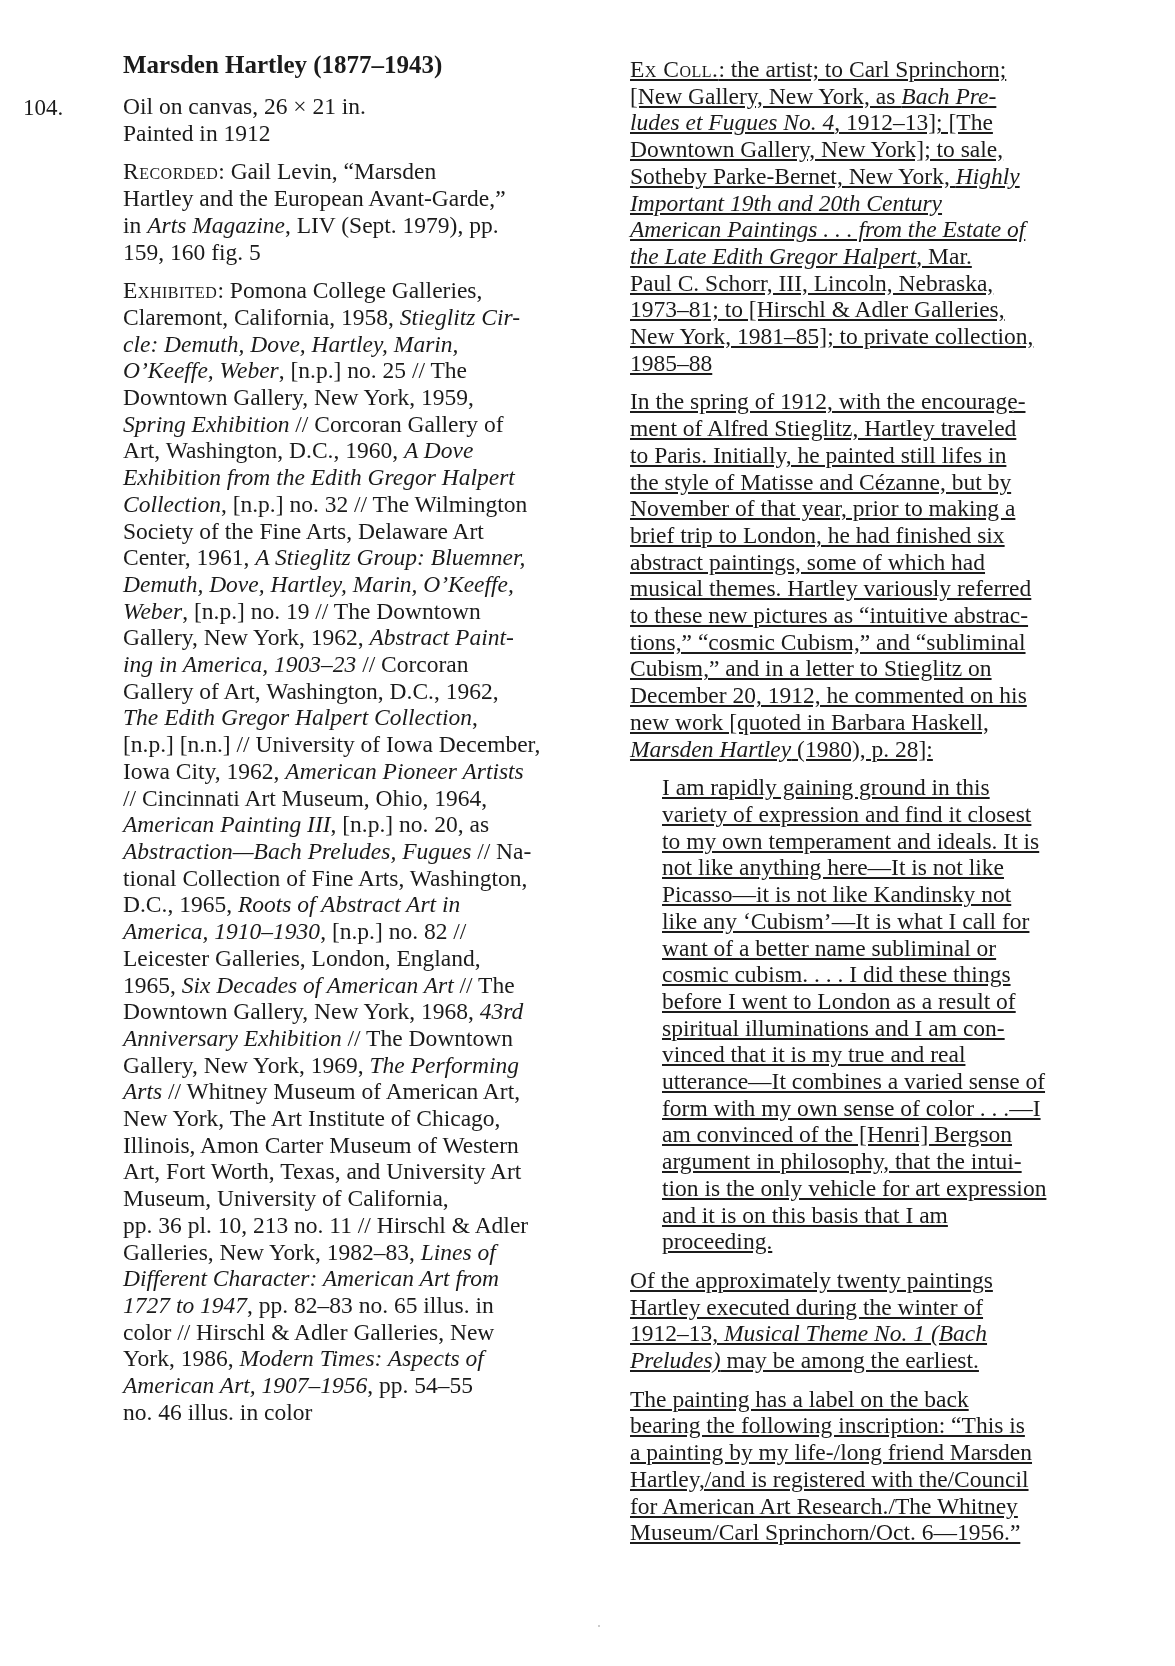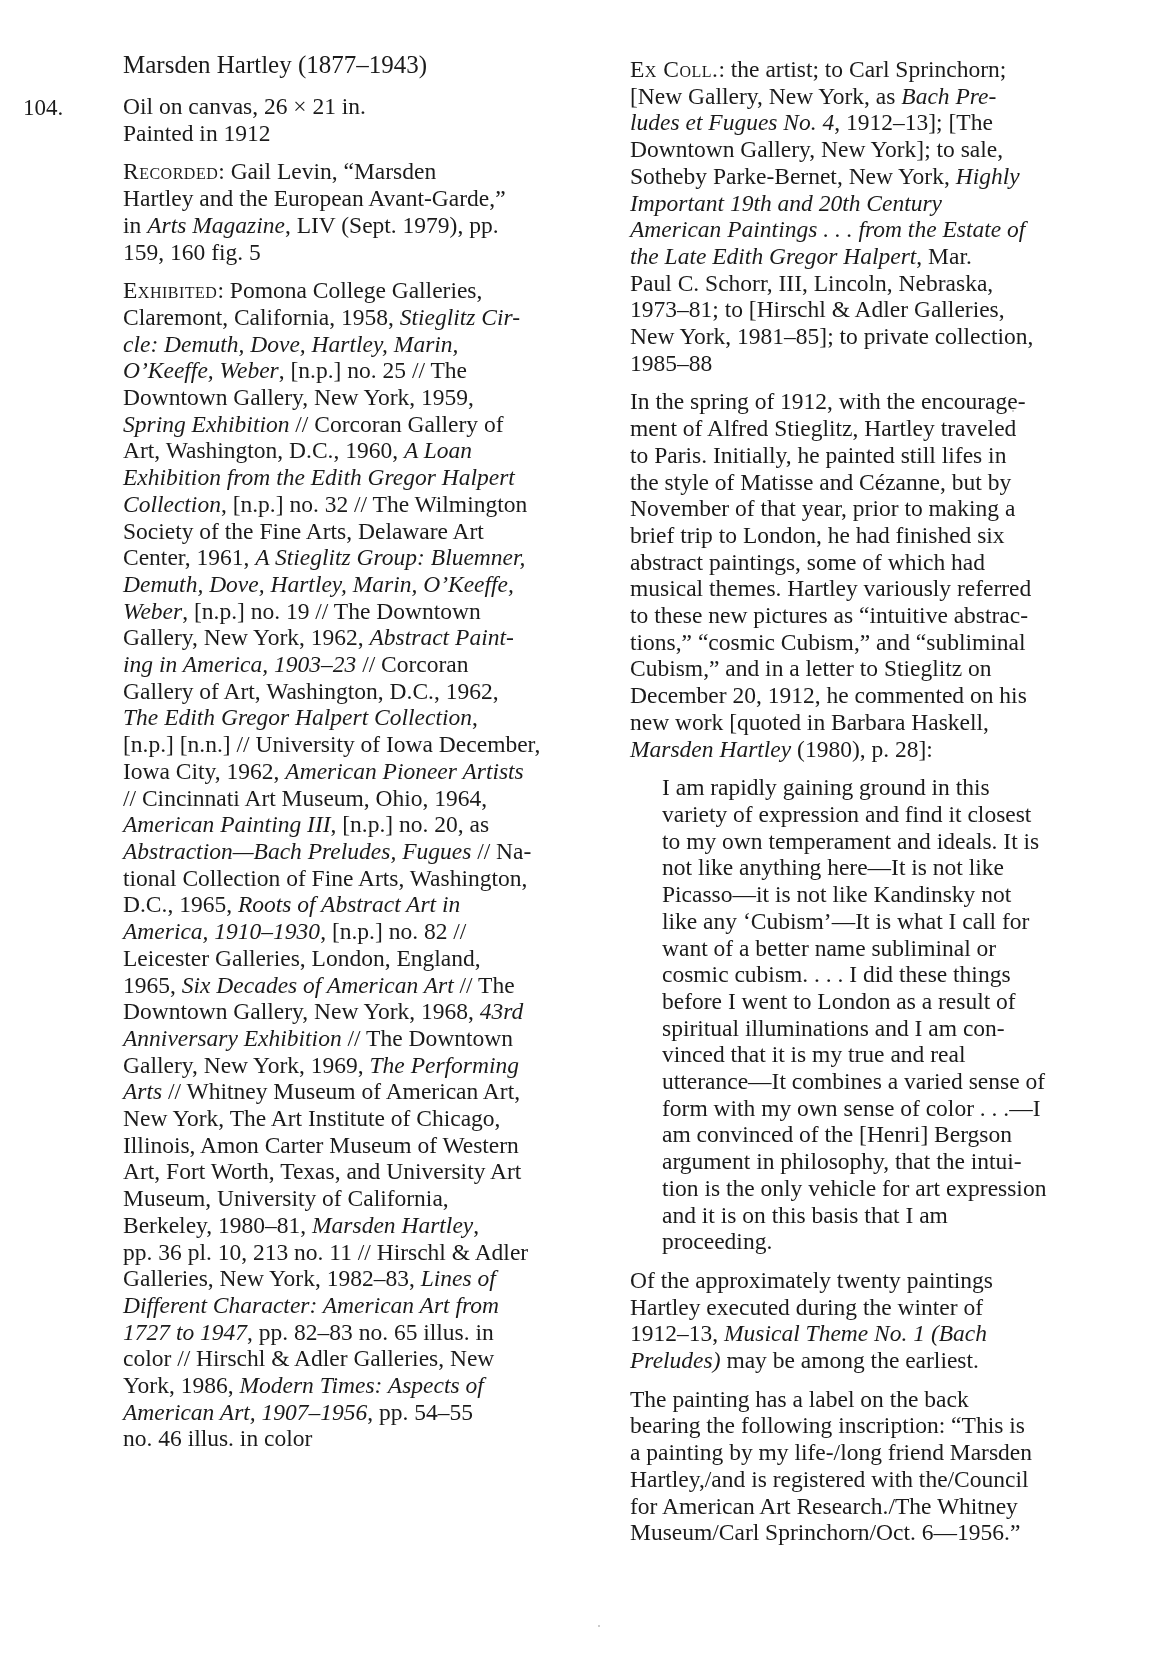--- a/index.html
+++ b/index.html
@@ -4,26 +4,26 @@
 <style>
   html, body { margin: 0; padding: 0; background: #ffffff; }
   body {
     width: 1175px; height: 1666px; position: relative; overflow: hidden;
     font-family: "Liberation Serif", "DejaVu Serif", serif;
     color: #1b1b1b;
   }
   .page { position: absolute; left: 0; top: 0; width: 1175px; height: 1666px; }
   .col { position: absolute; }
   .col-left { left: 123px; top: 50px; width: 460px; }
-  .col-right { left: 630px; top: 56px; width: 470px; }
+  .col-right { left: 630px; top: 56px; width: 470px; text-decoration: underline; }
   .line { font-size: 23.5px; line-height: 26.7px; white-space: nowrap; }
   .it { font-style: italic; }
   .sc { font-variant: small-caps; letter-spacing: 0.5px; }
   .block { margin-bottom: 12px; }
-  .heading { font-weight: normal; font-size: 25px; line-height: 30px; margin-bottom: 13px; }
+  .heading { font-weight: bold; font-size: 25px; line-height: 30px; margin-bottom: 13px; }
   .title-row { position: relative; font-size: 23px; line-height: 30px; margin-bottom: 10px; }
   .cat-num { position: absolute; left: -100px; top: 0; }
   .quote { margin-left: 32px; }
   .dot { position: absolute; width: 2px; height: 2px; background: #bbb; border-radius: 1px; }
 </style>
 </head>
 <body>
 
 <div class="page">
   <div class="col col-left">
@@ -42,21 +42,21 @@
           <div class="line"><span>in </span><span class="it">Arts Magazine</span><span>, LIV (Sept. 1979), pp.</span></div>
           <div class="line"><span>159, 160 fig. 5</span></div>
         </div>
         <div class="block">
           <div class="line"><span class="sc">Exhibited</span><span>: Pomona College Galleries,</span></div>
           <div class="line"><span>Claremont, California, 1958, </span><span class="it">Stieglitz Cir-</span></div>
           <div class="line"><span class="it">cle: Demuth, Dove, Hartley, Marin,</span></div>
           <div class="line"><span class="it">O’Keeffe, Weber</span><span>, [n.p.] no. 25 // The</span></div>
           <div class="line"><span>Downtown Gallery, New York, 1959,</span></div>
           <div class="line"><span class="it">Spring Exhibition</span><span> // Corcoran Gallery of</span></div>
-          <div class="line"><span>Art, Washington, D.C., 1960, </span><span class="it">A Loan</span></div>
+          <div class="line"><span>Art, Washington, D.C., 1960, </span><span class="it">A Dove</span></div>
           <div class="line"><span class="it">Exhibition from the Edith Gregor Halpert</span></div>
           <div class="line"><span class="it">Collection</span><span>, [n.p.] no. 32 // The Wilmington</span></div>
           <div class="line"><span>Society of the Fine Arts, Delaware Art</span></div>
           <div class="line"><span>Center, 1961, </span><span class="it">A Stieglitz Group: Bluemner,</span></div>
           <div class="line"><span class="it">Demuth, Dove, Hartley, Marin, O’Keeffe,</span></div>
           <div class="line"><span class="it">Weber</span><span>, [n.p.] no. 19 // The Downtown</span></div>
           <div class="line"><span>Gallery, New York, 1962, </span><span class="it">Abstract Paint-</span></div>
           <div class="line"><span class="it">ing in America, 1903–23</span><span> // Corcoran</span></div>
           <div class="line"><span>Gallery of Art, Washington, D.C., 1962,</span></div>
           <div class="line"><span class="it">The Edith Gregor Halpert Collection</span><span>,</span></div>
@@ -71,21 +71,20 @@
           <div class="line"><span>Leicester Galleries, London, England,</span></div>
           <div class="line"><span>1965, </span><span class="it">Six Decades of American Art</span><span> // The</span></div>
           <div class="line"><span>Downtown Gallery, New York, 1968, </span><span class="it">43rd</span></div>
           <div class="line"><span class="it">Anniversary Exhibition</span><span> // The Downtown</span></div>
           <div class="line"><span>Gallery, New York, 1969, </span><span class="it">The Performing</span></div>
           <div class="line"><span class="it">Arts</span><span> // Whitney Museum of American Art,</span></div>
           <div class="line"><span>New York, The Art Institute of Chicago,</span></div>
           <div class="line"><span>Illinois, Amon Carter Museum of Western</span></div>
           <div class="line"><span>Art, Fort Worth, Texas, and University Art</span></div>
           <div class="line"><span>Museum, University of California,</span></div>
-          <div class="line"><span>Berkeley, 1980–81, </span><span class="it">Marsden Hartley</span><span>,</span></div>
           <div class="line"><span>pp. 36 pl. 10, 213 no. 11 // Hirschl &amp; Adler</span></div>
           <div class="line"><span>Galleries, New York, 1982–83, </span><span class="it">Lines of</span></div>
           <div class="line"><span class="it">Different Character: American Art from</span></div>
           <div class="line"><span class="it">1727 to 1947</span><span>, pp. 82–83 no. 65 illus. in</span></div>
           <div class="line"><span>color // Hirschl &amp; Adler Galleries, New</span></div>
           <div class="line"><span>York, 1986, </span><span class="it">Modern Times: Aspects of</span></div>
           <div class="line"><span class="it">American Art, 1907–1956</span><span>, pp. 54–55</span></div>
           <div class="line"><span>no. 46 illus. in color</span></div>
         </div>
       </div>

